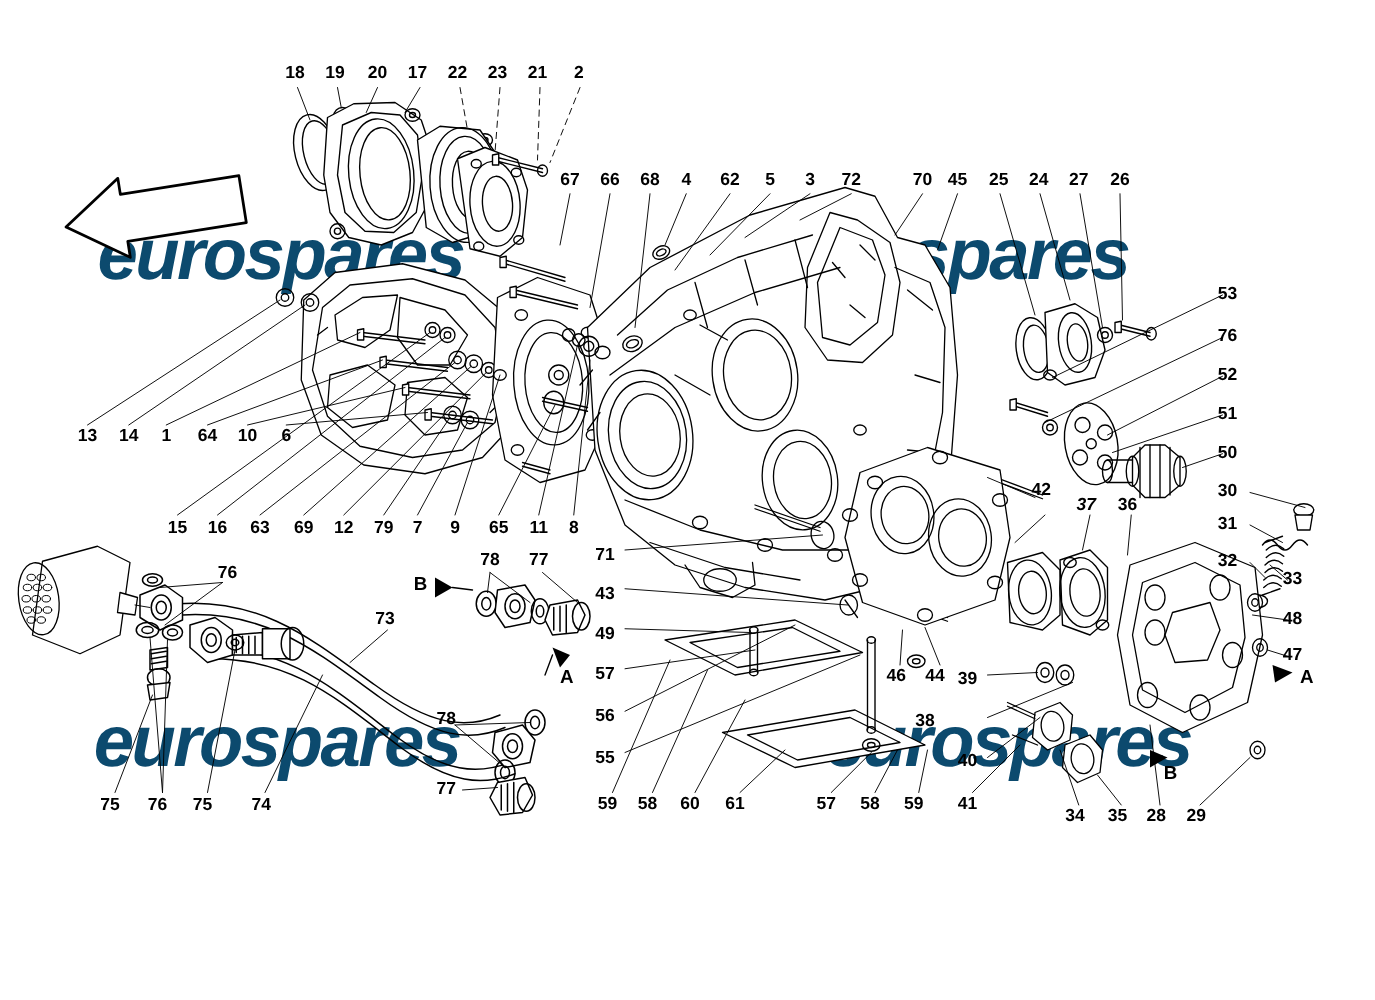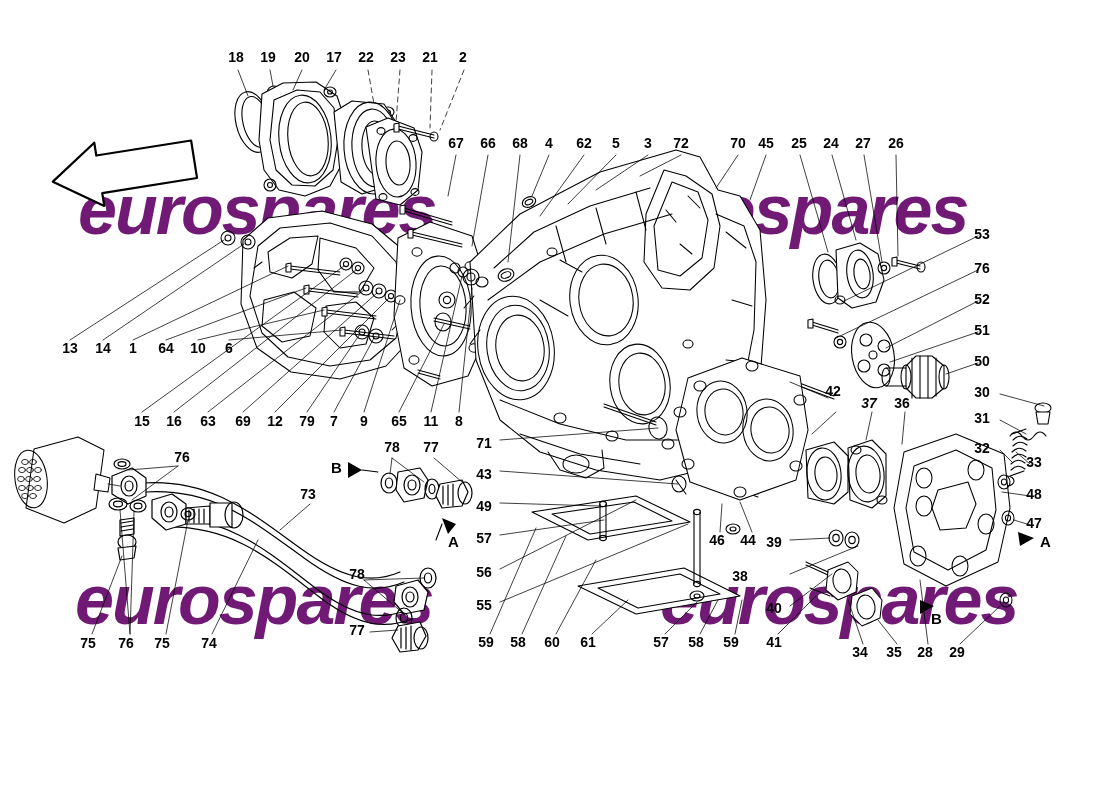--- a/index.html
+++ b/index.html
@@ -5,21 +5,21 @@
   html,body{margin:0;padding:0;background:#ffffff;}
   body{width:1100px;height:800px;overflow:hidden;
        font-family:"Liberation Sans", sans-serif;}
   #stage{position:relative;width:1100px;height:800px;background:#fff;}
   svg{display:block;}
   .lbl{position:absolute;font-weight:bold;font-size:14px;color:#000;
        font-family:"Liberation Sans", sans-serif;line-height:1;
        white-space:nowrap;}
   .lbl.ctr{transform:translateX(-50%);}
   .wm{position:absolute;font-family:"Liberation Sans", sans-serif;
-      font-weight:bold;font-style:italic;font-size:70px;color:#701a75;
+      font-weight:bold;font-style:italic;font-size:58px;color:#0c4a6e;
       letter-spacing:-2px;white-space:nowrap;user-select:none;}
   .arrowlbl{position:absolute;font-weight:bold;font-size:15px;color:#000;}
 </style>
 </head>
 <body>
 
 <div id="stage">
 
   <div class="wm" style="left:78px;top:170px;">eurospares</div>
   <div class="wm" style="left:610px;top:170px;">eurospares</div>

